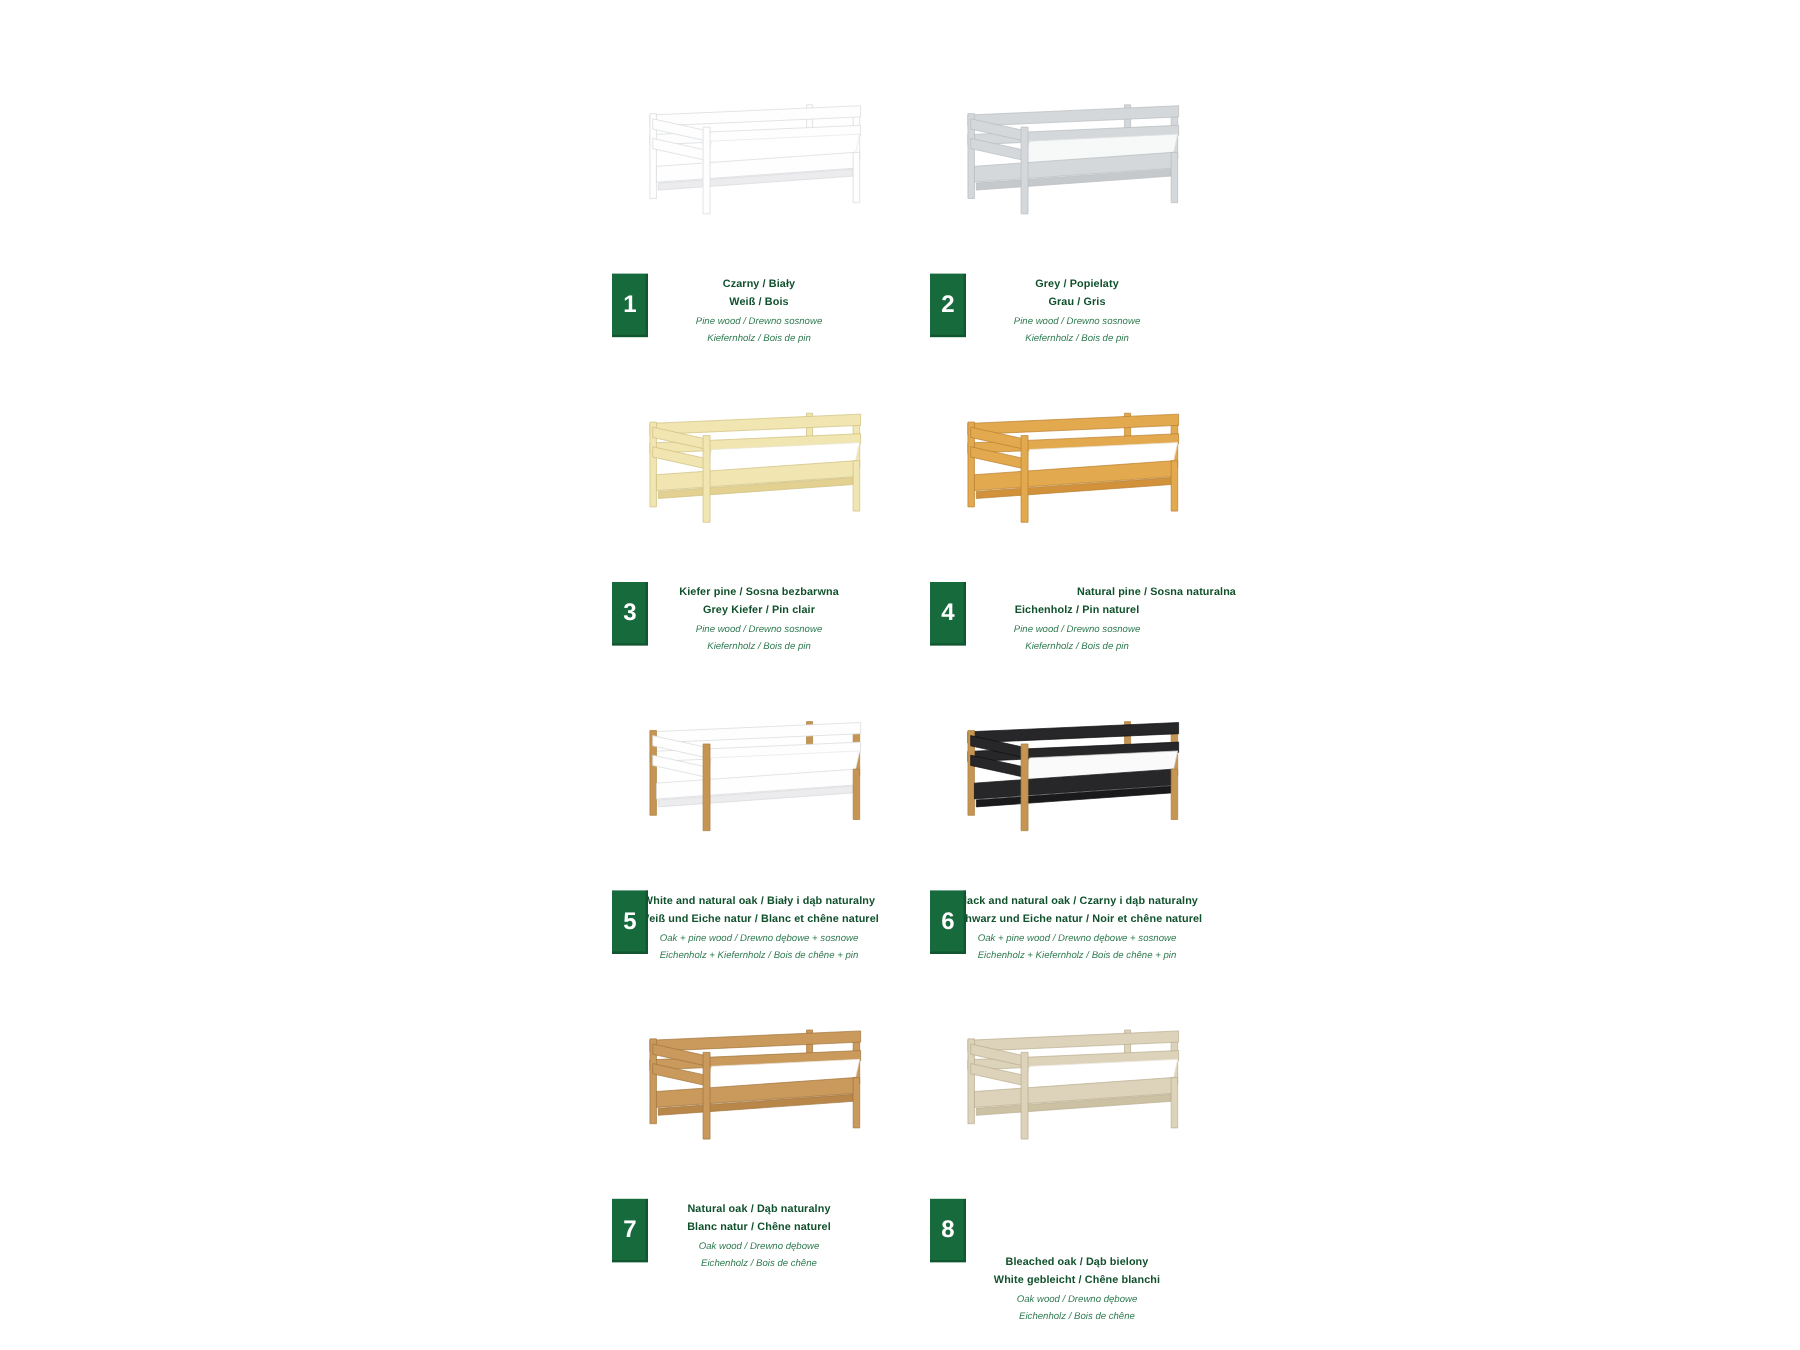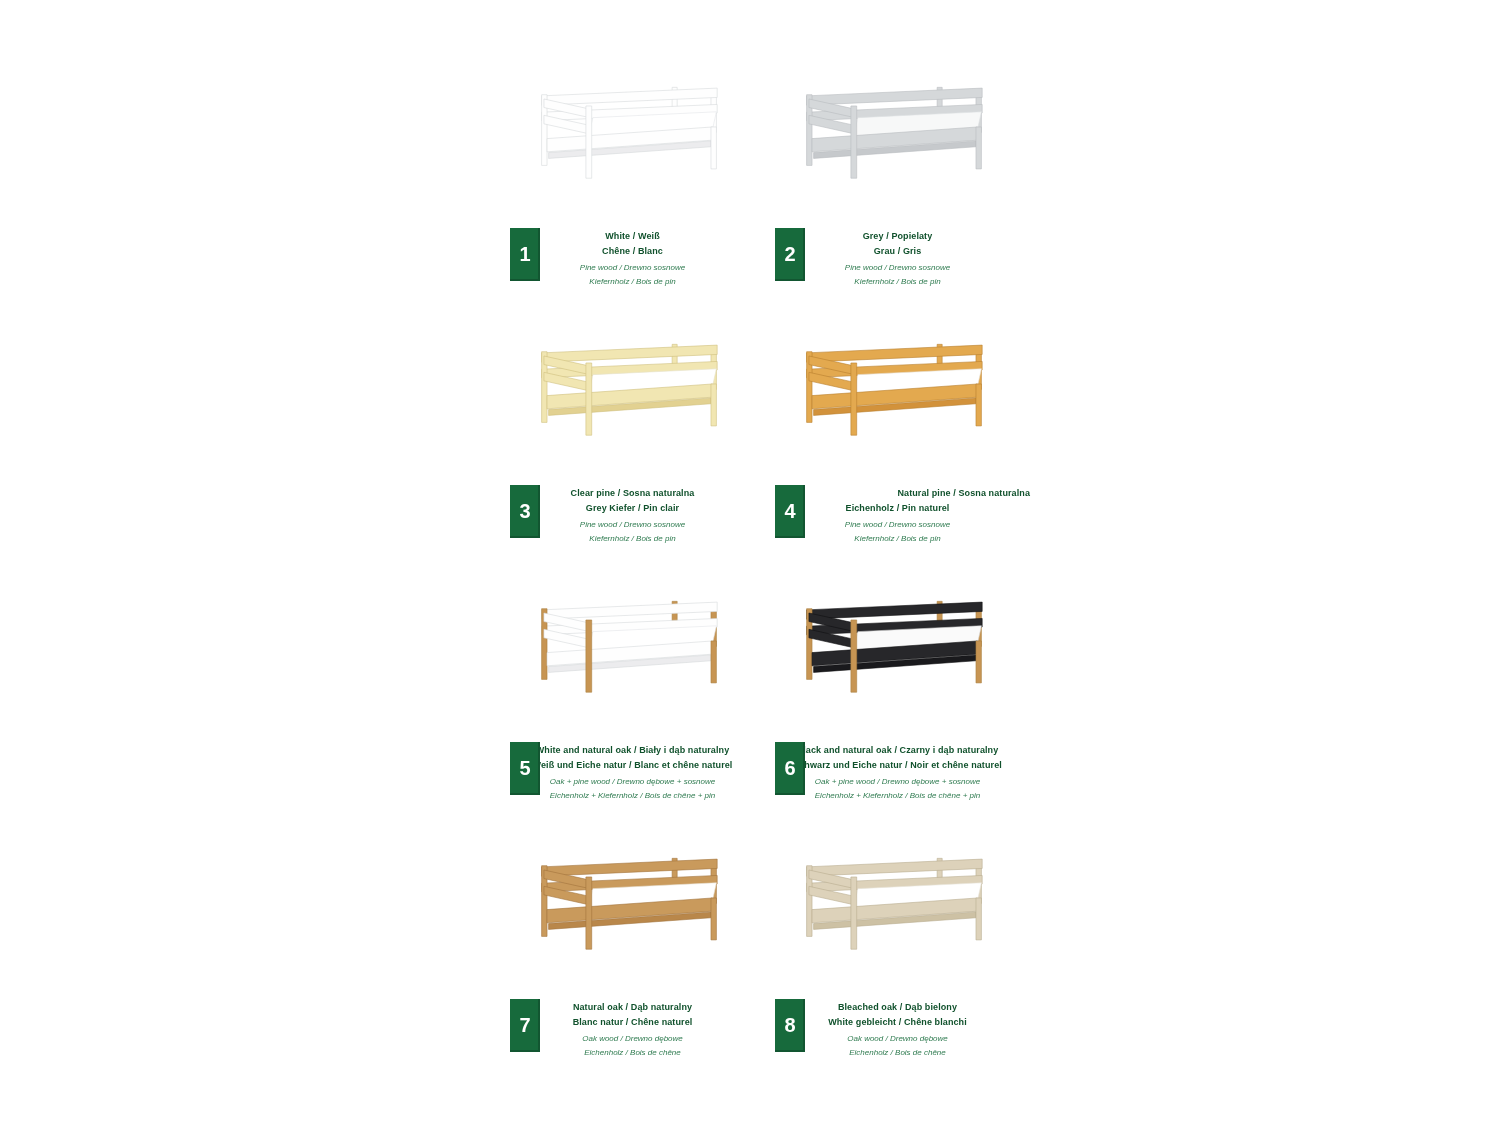--- a/index.html
+++ b/index.html
@@ -98,22 +98,22 @@
             <polygon points="148,84 466,69 455,118 135,140" fill="#ffffff" stroke="#e4e6e8" stroke-width="1.5" stroke-linejoin="round"></polygon>
             <polygon points="30,138 456,108 456,142 30,172" fill="#fefefe" stroke="#d6d9db" stroke-width="1.5" stroke-linejoin="round"></polygon>
             <polygon points="34,174 452,144 452,159 34,189" fill="#ececee" stroke="#d6d9db" stroke-width="1.5" stroke-linejoin="round"></polygon>
             <rect x="130" y="54" width="15" height="186" fill="#fefefe" stroke="#d6d9db" stroke-width="1.5" stroke-linejoin="round"></rect>
             <rect x="452" y="108" width="14" height="108" fill="#fefefe" stroke="#d6d9db" stroke-width="1.5" stroke-linejoin="round"></rect>
           </svg>
         </div>
       <div class="info">
         <div class="badge" style="background: rgb(23, 106, 60);">1</div>
         <div class="labels">
-          <div class="line-primary" style="color: rgb(16, 81, 44);">White / Weiß</div>
-          <div class="line-primary" style="color: rgb(16, 81, 44);">Chêne / Blanc</div>
+          <div class="line-primary" style="color: rgb(16, 81, 44);">Czarny / Biały</div>
+          <div class="line-primary" style="color: rgb(16, 81, 44);">Weiß / Bois</div>
           <div class="line-secondary first" style="color: rgb(47, 123, 80);">Pine wood / Drewno sosnowe</div>
           <div class="line-secondary" style="color: rgb(47, 123, 80);">Kiefernholz / Bois de pin</div>
         </div>
       </div>
     </div>
 
     <div class="card">
       <div class="bed-wrap">
           <svg viewBox="0 0 500 260" xmlns="http://www.w3.org/2000/svg">
             <rect x="352" y="6" width="13" height="96" fill="#d5d8da" stroke="#b8bcbf" stroke-width="1.5" stroke-linejoin="round"></rect>
@@ -154,21 +154,21 @@
             <polygon points="148,84 466,69 455,118 135,140" fill="#ffffff" stroke="#e6e2cc" stroke-width="1.5" stroke-linejoin="round"></polygon>
             <polygon points="30,138 456,108 456,142 30,172" fill="#f1e6b2" stroke="#cebf7e" stroke-width="1.5" stroke-linejoin="round"></polygon>
             <polygon points="34,174 452,144 452,159 34,189" fill="#e2d191" stroke="#cebf7e" stroke-width="1.5" stroke-linejoin="round"></polygon>
             <rect x="130" y="54" width="15" height="186" fill="#f1e6b2" stroke="#cebf7e" stroke-width="1.5" stroke-linejoin="round"></rect>
             <rect x="452" y="108" width="14" height="108" fill="#f1e6b2" stroke="#cebf7e" stroke-width="1.5" stroke-linejoin="round"></rect>
           </svg>
         </div>
       <div class="info">
         <div class="badge" style="background: rgb(23, 106, 60);">3</div>
         <div class="labels">
-          <div class="line-primary" style="color: rgb(16, 81, 44);">Clear pine / Sosna naturalna</div>
+          <div class="line-primary" style="color: rgb(16, 81, 44);">Kiefer pine / Sosna bezbarwna</div>
           <div class="line-primary" style="color: rgb(16, 81, 44);">Grey Kiefer / Pin clair</div>
           <div class="line-secondary first" style="color: rgb(47, 123, 80);">Pine wood / Drewno sosnowe</div>
           <div class="line-secondary" style="color: rgb(47, 123, 80);">Kiefernholz / Bois de pin</div>
         </div>
       </div>
     </div>
 
     <div class="card">
       <div class="bed-wrap">
           <svg viewBox="0 0 500 260" xmlns="http://www.w3.org/2000/svg">
@@ -294,21 +294,21 @@
             <polygon points="148,84 466,69 455,118 135,140" fill="#ffffff" stroke="#e9e5da" stroke-width="1.5" stroke-linejoin="round"></polygon>
             <polygon points="30,138 456,108 456,142 30,172" fill="#ddd2ba" stroke="#b9ad8f" stroke-width="1.5" stroke-linejoin="round"></polygon>
             <polygon points="34,174 452,144 452,159 34,189" fill="#cdc1a4" stroke="#b9ad8f" stroke-width="1.5" stroke-linejoin="round"></polygon>
             <rect x="130" y="54" width="15" height="186" fill="#ddd2ba" stroke="#b9ad8f" stroke-width="1.5" stroke-linejoin="round"></rect>
             <rect x="452" y="108" width="14" height="108" fill="#ddd2ba" stroke="#b9ad8f" stroke-width="1.5" stroke-linejoin="round"></rect>
           </svg>
         </div>
       <div class="info">
         <div class="badge" style="background: rgb(23, 106, 60);">8</div>
         <div class="labels">
-          <div class="line-primary" style="color: rgb(16, 81, 44);">Bleached oak / Dąb bielony</div>
+          <div class="line-primary" style="color: rgb(16, 81, 44); margin-top: 44px;">Bleached oak / Dąb bielony</div>
           <div class="line-primary" style="color: rgb(16, 81, 44);">White gebleicht / Chêne blanchi</div>
           <div class="line-secondary first" style="color: rgb(47, 123, 80);">Oak wood / Drewno dębowe</div>
           <div class="line-secondary" style="color: rgb(47, 123, 80);">Eichenholz / Bois de chêne</div>
         </div>
       </div>
     </div>
 
   </div>
 </div>
 

